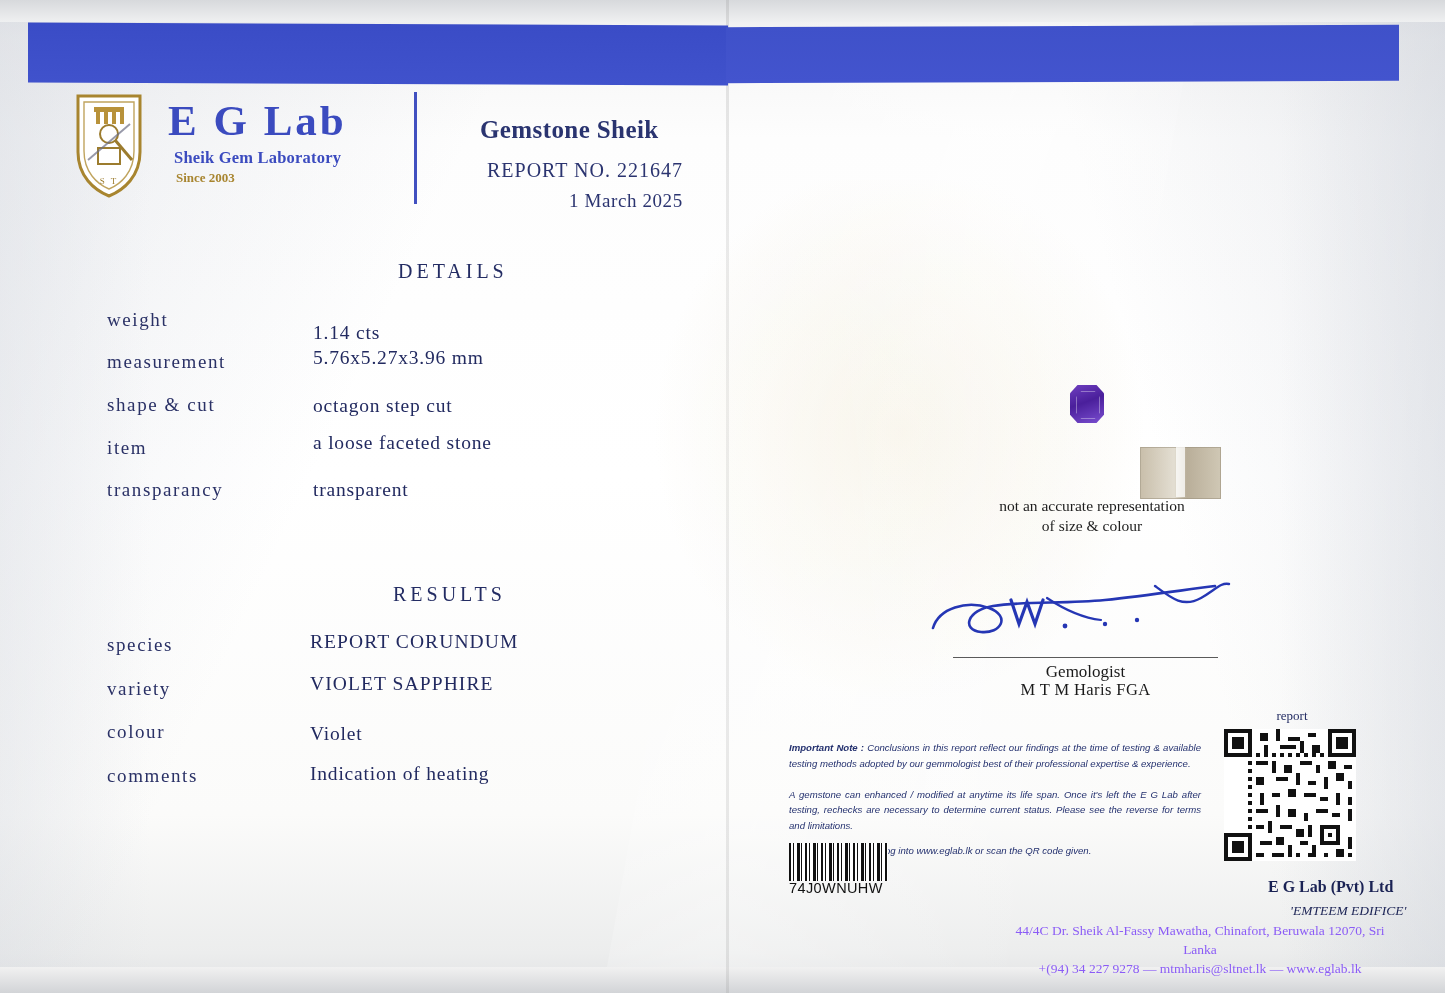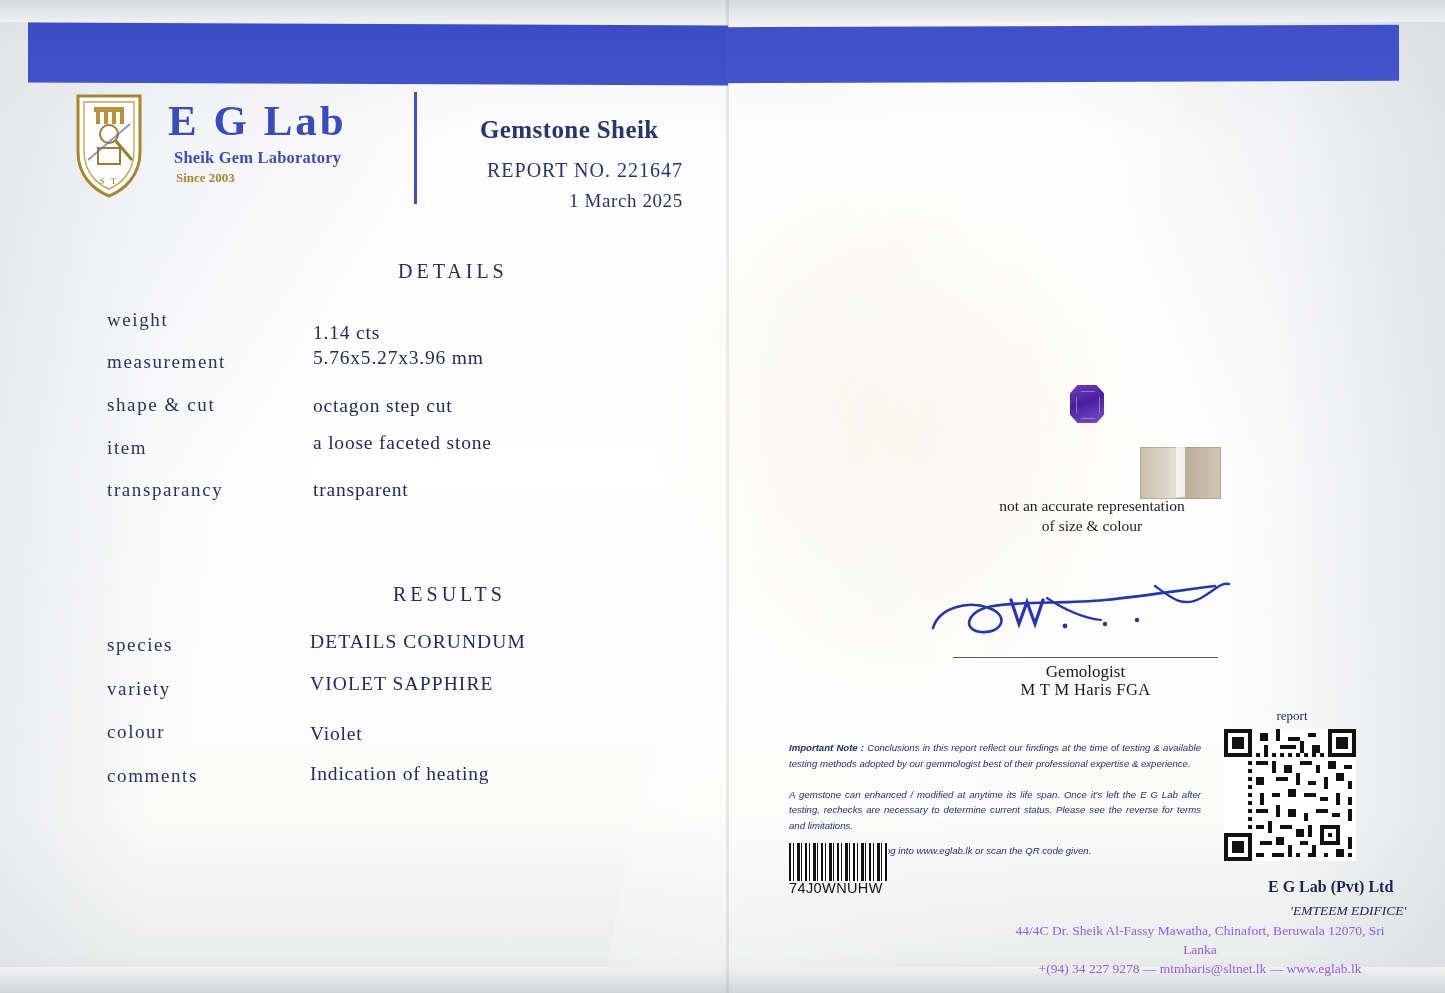--- a/index.html
+++ b/index.html
@@ -298,21 +298,21 @@
 
   <div class="lbl" style="left:107px; top:437px;">item</div>
   <div class="val" style="left:313px; top:432px;">a loose faceted stone</div>
 
   <div class="lbl" style="left:107px; top:479px;">transparancy</div>
   <div class="val" style="left:313px; top:479px;">transparent</div>
 
   <div class="sec-head sec-results">RESULTS</div>
 
   <div class="lbl" style="left:107px; top:634px;">species</div>
-  <div class="val caps" style="left:310px; top:631px;">DETAILS CORUNDUM</div>
+  <div class="val caps" style="left:310px; top:631px;">REPORT CORUNDUM</div>
 
   <div class="lbl" style="left:107px; top:678px;">variety</div>
   <div class="val caps" style="left:310px; top:673px;">VIOLET SAPPHIRE</div>
 
   <div class="lbl" style="left:107px; top:721px;">colour</div>
   <div class="val" style="left:310px; top:723px;">Violet</div>
 
   <div class="lbl" style="left:107px; top:765px;">comments</div>
   <div class="val" style="left:310px; top:763px;">Indication of heating</div>
 

